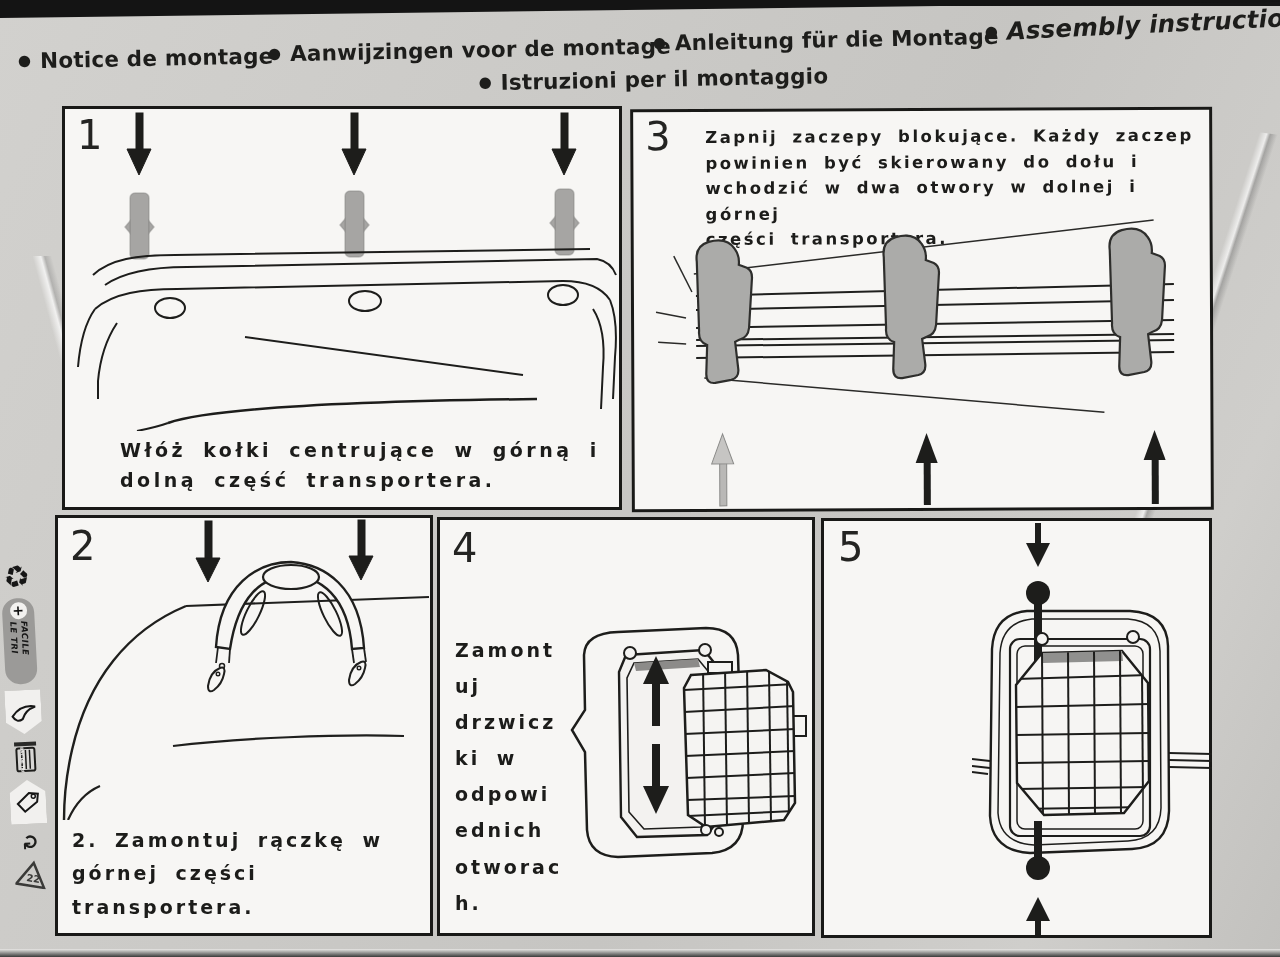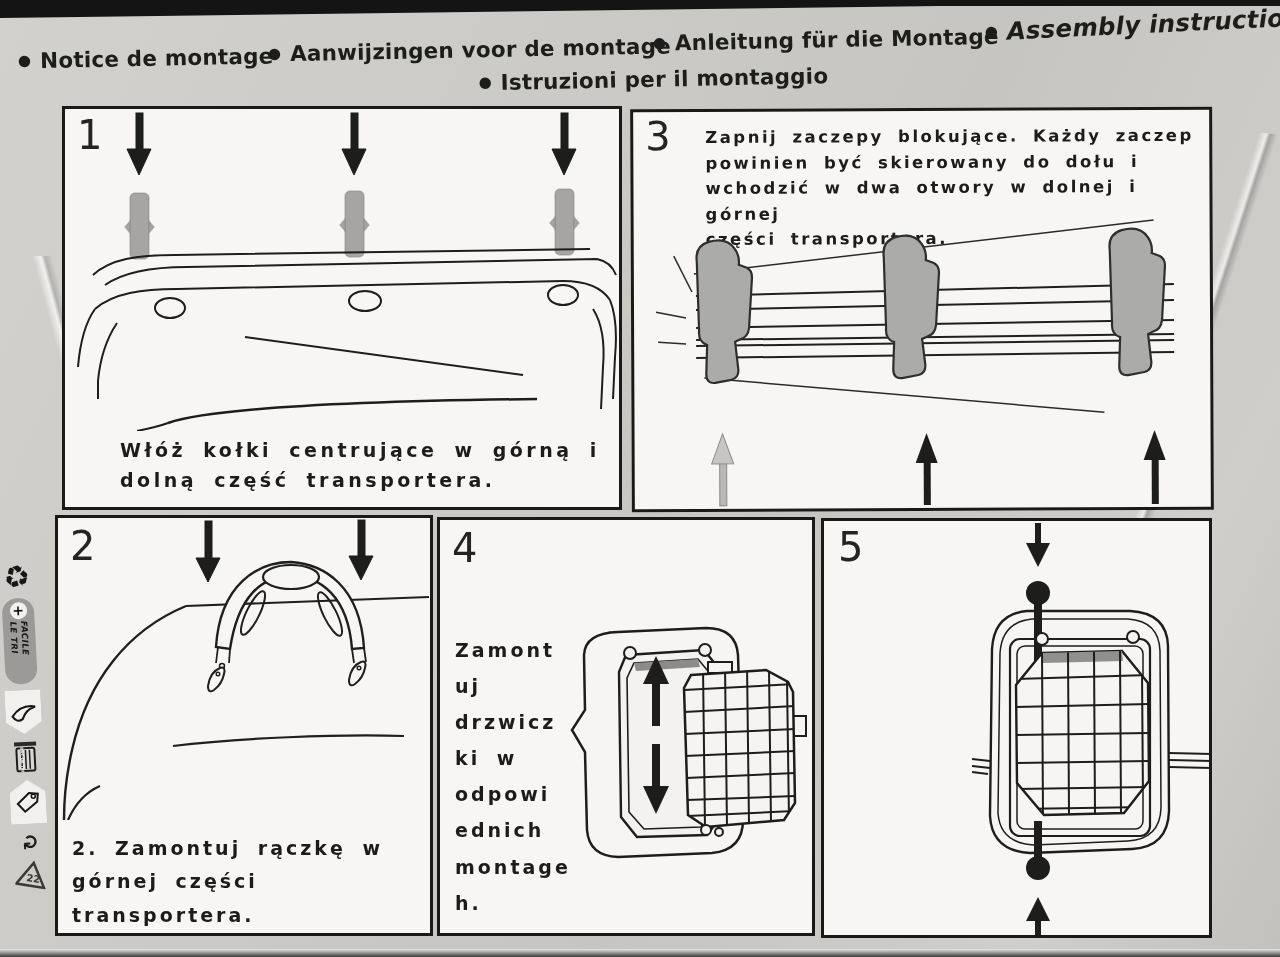--- a/index.html
+++ b/index.html
@@ -48,21 +48,21 @@
   .panel-2{left:55px;top:509px;width:378px;height:421px;}
   .panel-4{left:437px;top:511px;width:378px;height:419px;}
   .panel-5{left:821px;top:512px;width:391px;height:420px;}
   .p-num{position:absolute;font-size:40px;font-weight:400;color:#242422;line-height:1;}
   .caption{
     position:absolute;font-weight:700;color:#1c1c1a;white-space:pre-line;
     font-size:19px;line-height:1.6;letter-spacing:3px;word-spacing:7px;
   }
   .cap-1{left:55px;top:326px;letter-spacing:3.5px;}
   .cap-3{left:72px;top:13px;font-size:16.5px;line-height:1.55;letter-spacing:2.5px;word-spacing:6px;}
-  .cap-2{left:14px;top:306px;line-height:1.75;margin-top:8px;}
+  .cap-2{left:14px;top:306px;line-height:1.75;}
   .cap-4{left:15px;top:112px;line-height:1.9;}
   .cap-5{left:17px;top:60px;font-size:19.5px;line-height:1.82;letter-spacing:2.5px;}
   .drawing{position:absolute;}
   
   .sidebar{
     position:absolute;left:0;top:556px;width:52px;height:400px;
     display:flex;flex-direction:column;align-items:center;gap:6px;
     transform:rotate(-3deg);
   }
   .triman{font-size:30px;color:#161616;transform:rotate(-15deg);line-height:1;}
@@ -250,21 +250,21 @@
   </div>
 
   <div class="panel panel-4">
     <span class="p-num" style="left:12px;top:8px;">4</span>
     <div class="caption cap-4">Zamont
 uj
 drzwicz
 ki w
 odpowi
 ednich
-montage
+otworac
 h.</div>
     <svg class="drawing" style="left:116px;top:0;" width="259" height="413" viewBox="0 0 259 413">
       <defs>
         <clipPath id="clip-door4">
           <path d="M135,155 L210,150 L232,162 L237,172 L239,283 L228,300 L150,307 L132,295 L128,168 Z"></path>
         </clipPath>
       </defs>
       <path d="M62,112 L150,108 Q180,108 182,135 L187,300 Q187,330 156,333 L62,337 Q33,336 31,310 L29,232 L16,210 L29,190 L28,135 Q29,113 62,112 Z" fill="#f6f5f3" stroke="#1d1d1b" stroke-width="2.5"></path>
       <path d="M70,135 L148,130 L164,150 L166,295 L151,315 L81,317 L65,297 L63,152 Z" fill="#f3f2f0" stroke="#1d1d1b" stroke-width="2.4"></path>
       <path d="M78,143 L142,139 L156,156 L158,289 L145,307 L88,309 L73,292 L71,158 Z" fill="none" stroke="#1d1d1b" stroke-width="1.6"></path>

